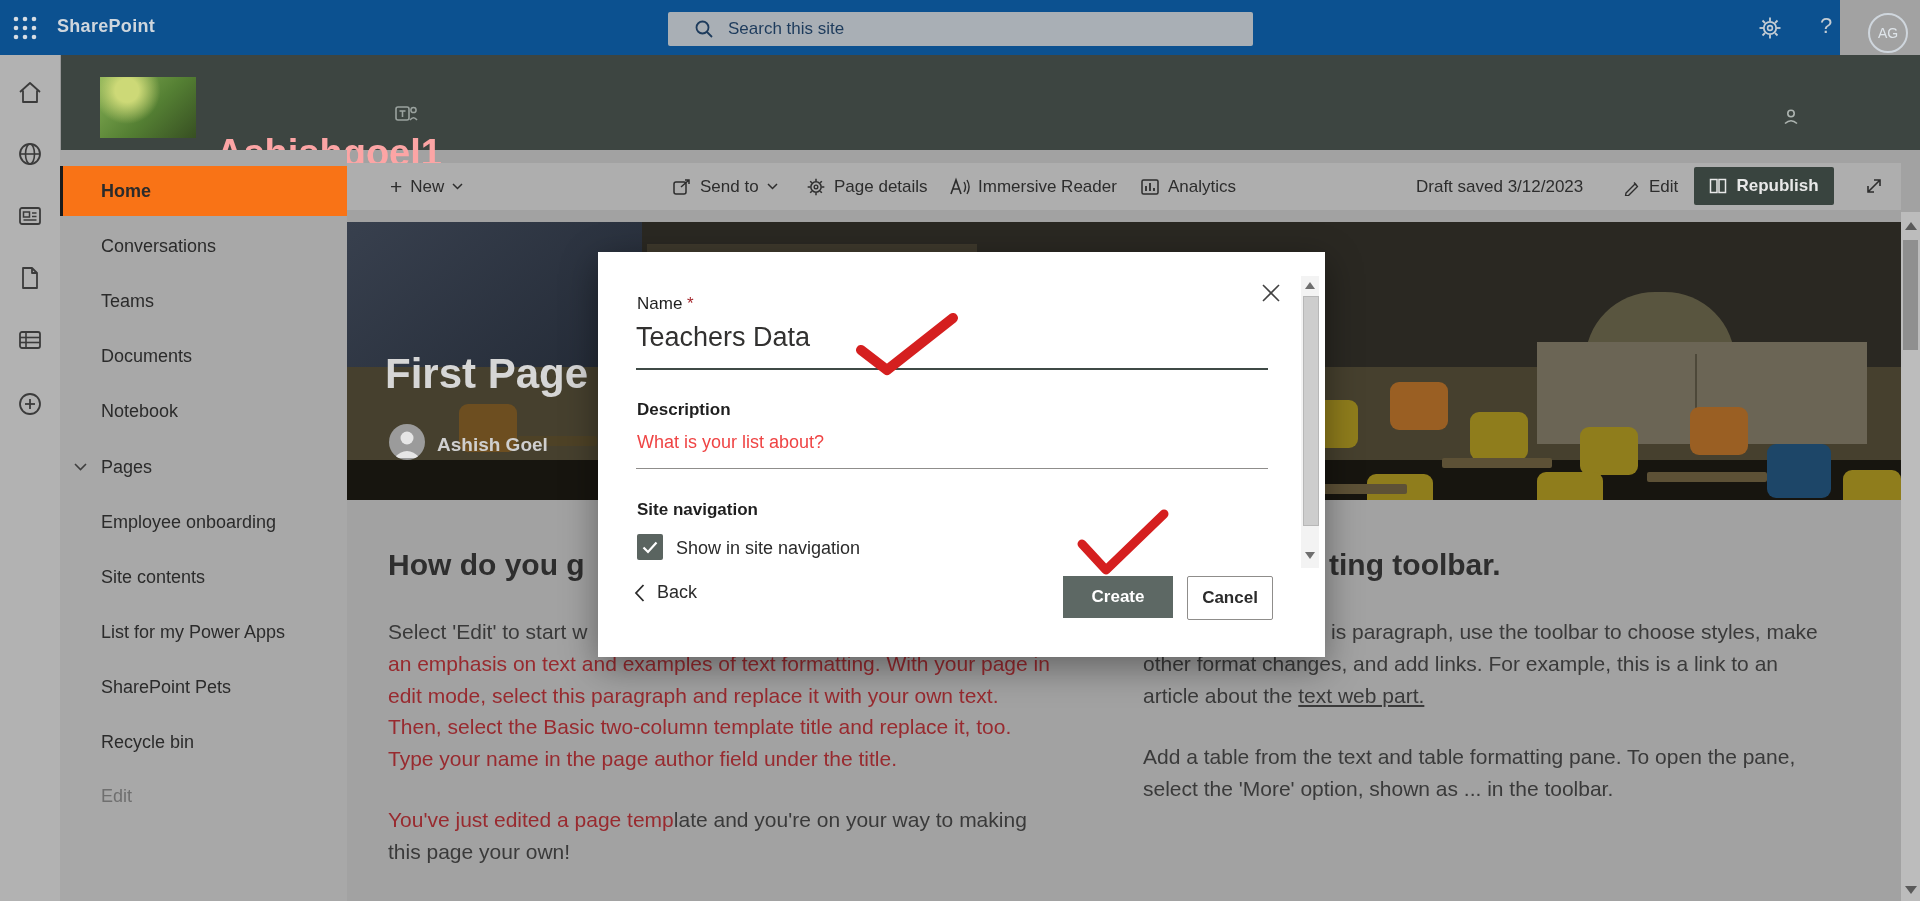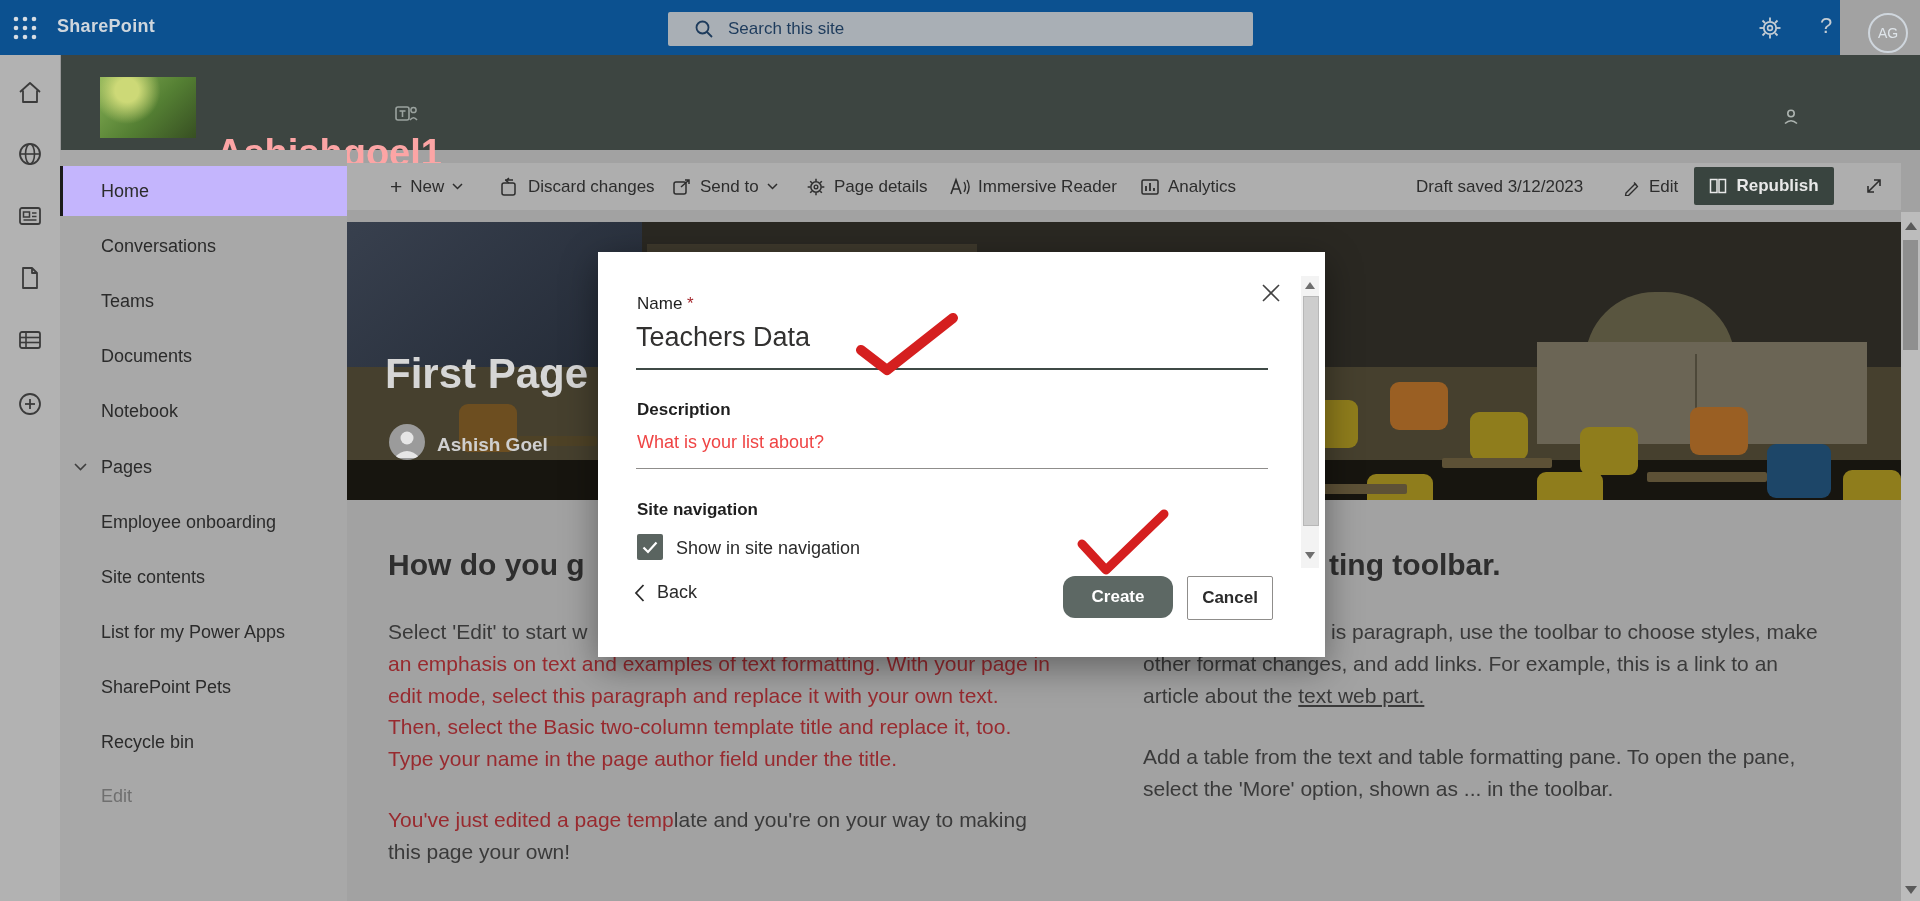--- a/index.html
+++ b/index.html
@@ -24,21 +24,21 @@
                        linear-gradient(135deg,#86b055 0%,#547f33 55%,#374f22 100%);}
   .sitetitle{left:216px;top:90px;font-size:38px;font-weight:bold;color:#fca5a5;margin-top:42px;}
   .hdr-meta{top:108px;font-size:17px;color:#adb4b0;}
   
   .appbar{left:0;top:55px;width:60px;height:846px;background:#b2b2b2;border-right:1px solid #979797;}
   .appicon{left:17px;}
   
   .sidenav{left:60px;top:150px;width:287px;height:751px;background:#a8a8a8;}
   .navitem{left:0;width:287px;height:50px;display:flex;align-items:center;font-size:18px;color:#2b2b2b;}
   .navitem span{margin-left:41px;}
-  .nav-selected{background:#c4b5fd;font-weight:400;}
+  .nav-selected{background:#f97316;font-weight:700;}
   .nav-ind{left:0;width:3px;height:50px;background:#1b1b1b;}
   .nav-dim{color:#6f6f6f;}
   
   .cmdbar{left:347px;top:163px;width:1554px;height:47px;background:#aeaeae;}
   .cmd{position:absolute;top:0;height:47px;display:flex;align-items:center;gap:8px;
        font-size:17px;color:#2d2d2d;}
   .republish{position:absolute;left:1347px;top:4px;width:140px;height:38px;background:#39443f;
              border-radius:2px;color:#e8e8e8;font-size:17px;font-weight:600;
              display:flex;align-items:center;justify-content:center;gap:9px;}
   
@@ -62,21 +62,21 @@
          box-shadow:0 10px 34px rgba(0,0,0,.4);}
   .mlabel{font-size:17px;color:#1f1f1f;}
   .bold{font-weight:bold;}
   .mvalue{font-size:27px;color:#323130;}
   .mplaceholder{font-size:18px;color:#ef4444;}
   .uline{height:2px;background:#3f4a46;}
   .uline2{height:1px;background:#8f8d8b;}
   .checkbox{left:39px;top:282px;width:26px;height:26px;background:#5a6460;border-radius:2px;
             display:flex;align-items:center;justify-content:center;}
   .btn-create{left:465px;top:324px;width:110px;height:42px;background:#5d6864;color:#fff;
-              font-size:17px;font-weight:600;display:flex;align-items:center;justify-content:center;border-radius:12px;}
+              font-size:17px;font-weight:600;display:flex;align-items:center;justify-content:center;border-radius:0;}
   .btn-cancel{left:589px;top:324px;width:84px;height:42px;background:#fff;border:1px solid #8f8d8b;
               color:#2b2b2b;font-size:17px;font-weight:600;display:flex;align-items:center;justify-content:center;border-radius:2px;}
   .mscroll-track{left:703px;top:24px;width:18px;height:292px;background:#f3f3f3;}
   .mscroll-thumb{left:705px;top:44px;width:14px;height:228px;background:#cdcdcd;border:1px solid #b7b7b7;}
 </style>
 </head>
 <body>
 
 <div id="stage">
 
@@ -215,27 +215,20 @@
       </div>
   </div>
 
   <div class="abs cmdbar">
     <div class="cmd" style="left:43px">
       <span style="font-size:21px;">+</span>
       <span>New</span>
       <svg width="11" height="7" viewBox="0 0 11 7">
         <polyline points="1,1 5.5,5.5 10,1" fill="none" stroke="#2d2d2d" stroke-width="1.5"></polyline>
       </svg>
-    </div>
-    <div class="cmd" style="left:153px">
-      <svg width="20" height="20" viewBox="0 0 20 20">
-        <rect x="2" y="6" width="13" height="12" rx="2" fill="none" stroke="#2d2d2d" stroke-width="1.5"></rect>
-        <path d="M5 3 h8 M9 1 l-3 2.5 3 2.5" fill="none" stroke="#2d2d2d" stroke-width="1.5"></path>
-      </svg>
-      <span>Discard changes</span>
     </div>
     <div class="cmd" style="left:325px">
       <svg width="20" height="20" viewBox="0 0 20 20">
         <rect x="2" y="5" width="12" height="12" rx="2" fill="none" stroke="#2d2d2d" stroke-width="1.5"></rect>
         <path d="M9 10 L17 3 M13 3 h4 v4" fill="none" stroke="#2d2d2d" stroke-width="1.5"></path>
       </svg>
       <span>Send to</span>
       <svg width="11" height="7" viewBox="0 0 11 7">
         <polyline points="1,1 5.5,5.5 10,1" fill="none" stroke="#2d2d2d" stroke-width="1.5"></polyline>
       </svg>

